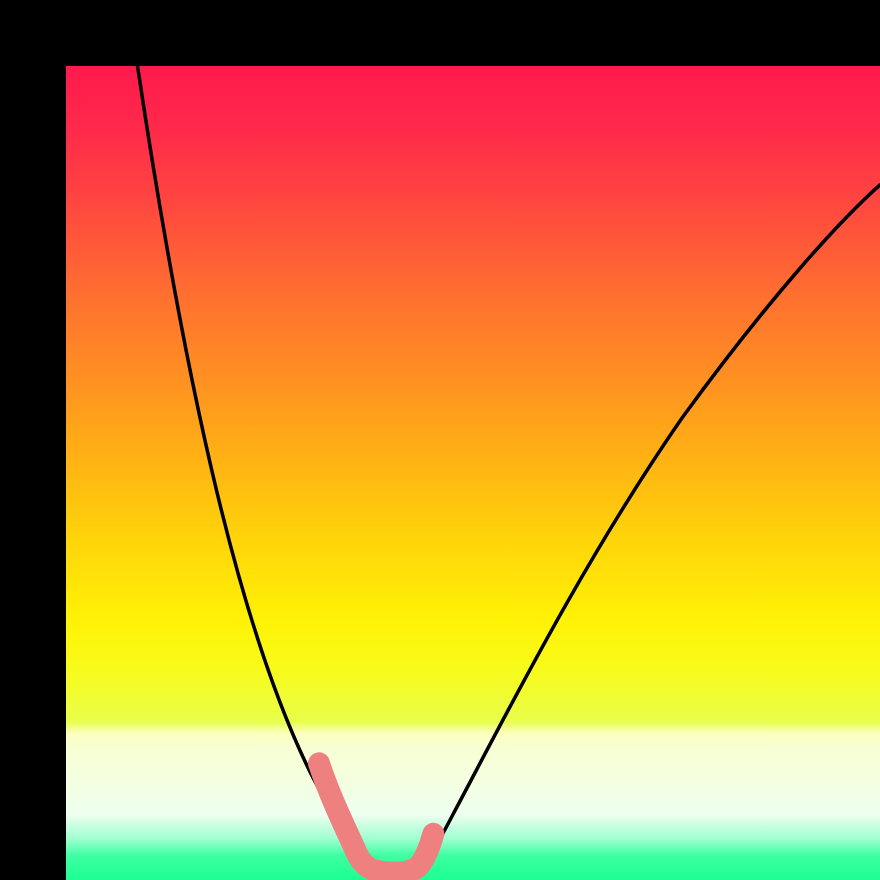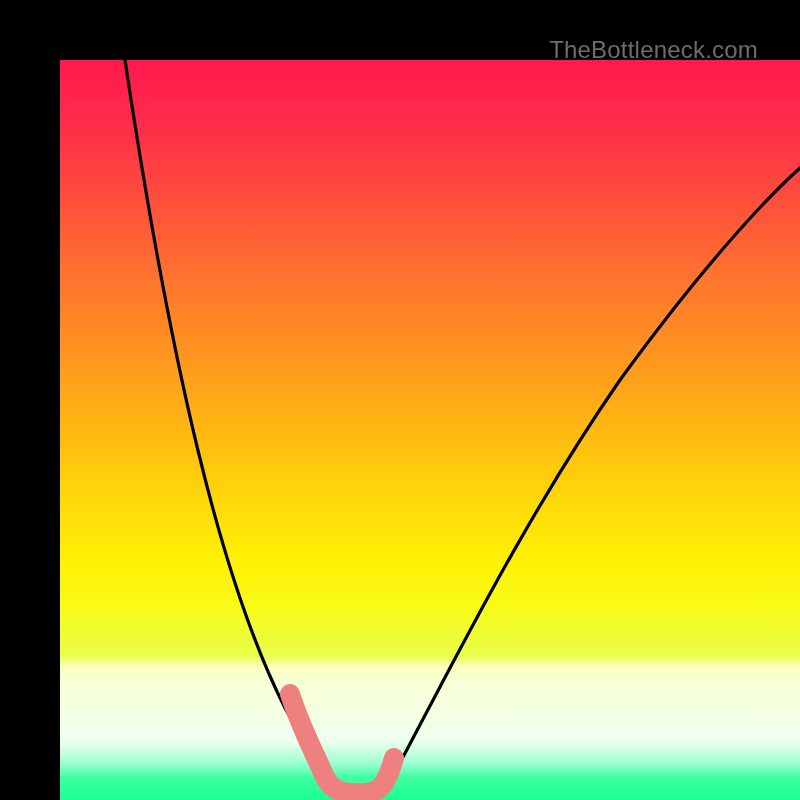--- a/index.html
+++ b/index.html
@@ -64,21 +64,20 @@
     left: 0;
     width: 740px;
     height: 740px;
     z-index: 10;
   }
 </style>
 </head>
 <body>
 
 <div class="frame">
-  <div class="watermark">TheBottleneck.com</div>
 
   <div class="plot-area">
     <svg class="curves" viewBox="0 0 740 740" preserveAspectRatio="none">
 
       <path fill="none" stroke="#000" stroke-width="3.2" stroke-linecap="round" d="M 65 0 C 110 300, 160 520, 225 648 C 240 676, 253 692, 260 708 L 265 718 C 268 725, 271 729, 275 732"></path>
 
       <path fill="none" stroke="#000" stroke-width="3.2" stroke-linecap="round" d="M 318 732 C 324 730, 334 715, 352 680 C 400 590, 470 450, 560 320 C 640 210, 704 140, 740 108"></path>
 
       <path fill="none" stroke="#ef8080" stroke-width="20" stroke-linecap="round" stroke-linejoin="round" d="M 230 634 C 241 668, 255 694, 264 715 C 270 728, 278 732, 290 733 C 302 734, 314 733, 320 728 C 325 723, 330 712, 334 698"></path>
     </svg>

